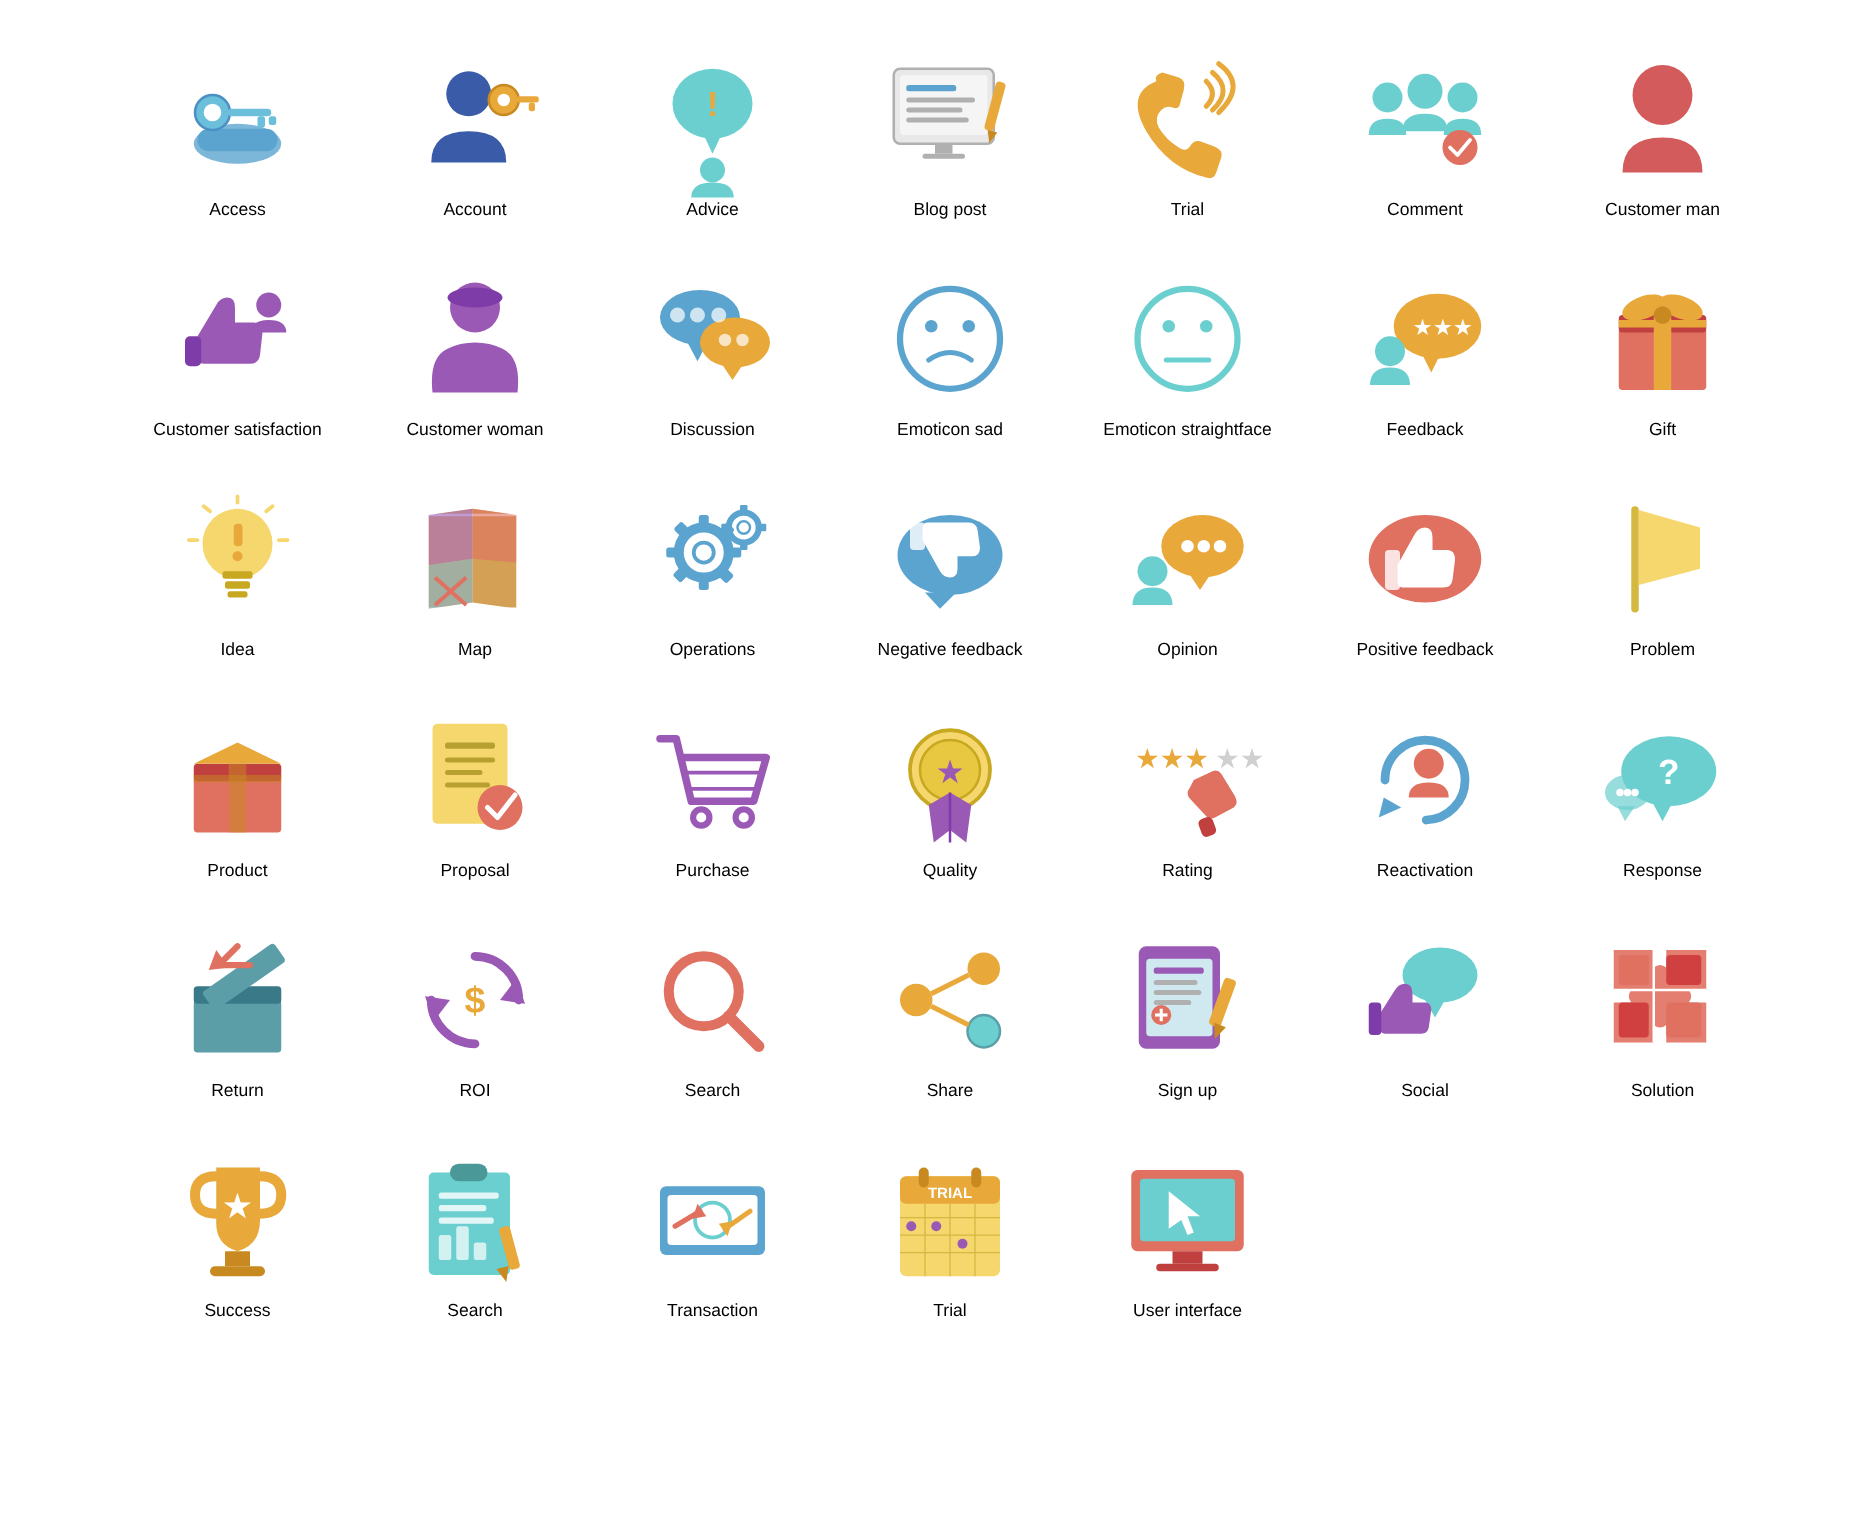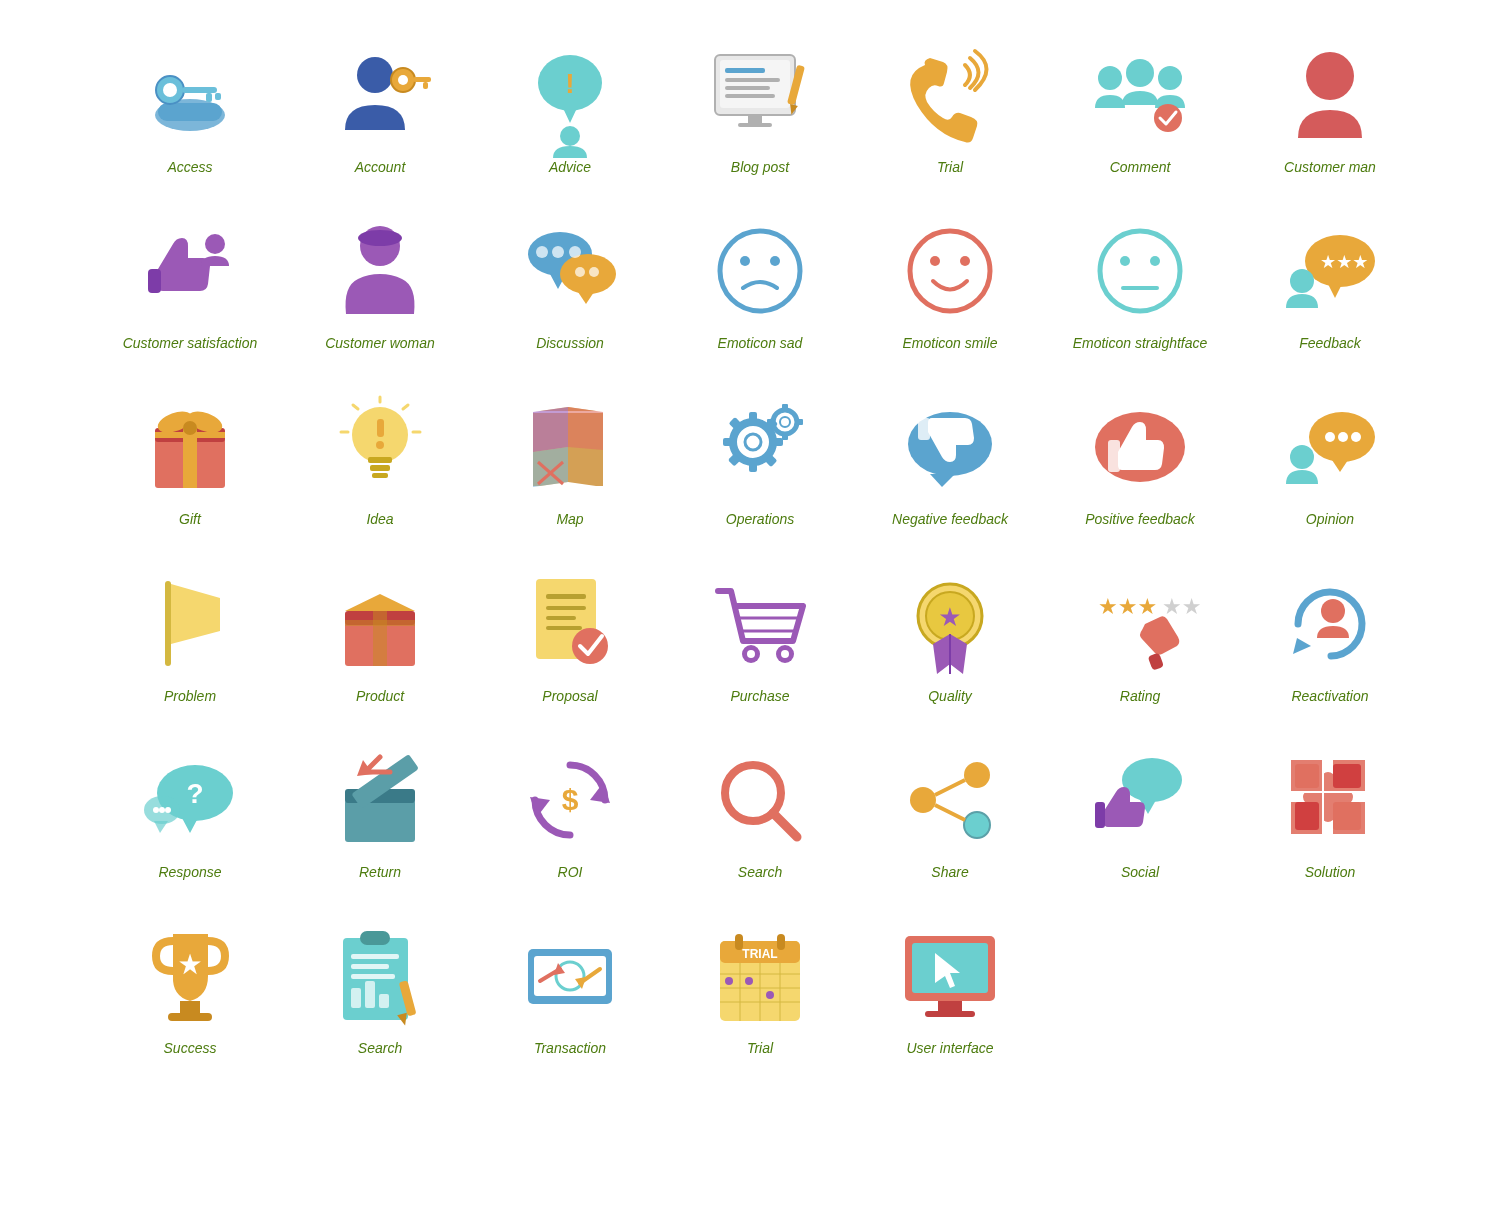--- a/index.html
+++ b/index.html
@@ -28,24 +28,23 @@
     }
     .icon-wrap {
       width: 110px;
       height: 110px;
       display: flex;
       align-items: center;
       justify-content: center;
     }
     .icon-label {
       font-size: 14px;
-      color: #4d7c0f;
+      color: #000000;
       line-height: 1.3;
       max-width: 140px;
-      font-style: italic;
     }
     svg { overflow: visible; }
   </style>
 </head>
 <body>
 
 <div class="grid">
 
   <div class="icon-item">
     <div class="icon-wrap">
@@ -211,31 +210,20 @@
       <svg width="90" height="90" viewBox="0 0 90 90">
         <circle cx="45" cy="45" r="40" fill="none" stroke="#5BA4CF" stroke-width="5"></circle>
         <circle cx="30" cy="35" r="5" fill="#5BA4CF"></circle>
         <circle cx="60" cy="35" r="5" fill="#5BA4CF"></circle>
         <path d="M28 62 Q45 50 62 62" fill="none" stroke="#5BA4CF" stroke-width="4" stroke-linecap="round"></path>
       </svg>
     </div>
     <span class="icon-label">Emoticon sad</span>
   </div>
 
-  <div class="icon-item">
-    <div class="icon-wrap">
-      <svg width="90" height="90" viewBox="0 0 90 90">
-        <circle cx="45" cy="45" r="40" fill="none" stroke="#E07060" stroke-width="5"></circle>
-        <circle cx="30" cy="35" r="5" fill="#E07060"></circle>
-        <circle cx="60" cy="35" r="5" fill="#E07060"></circle>
-        <path d="M28 55 Q45 72 62 55" fill="none" stroke="#E07060" stroke-width="4" stroke-linecap="round"></path>
-      </svg>
-    </div>
-    <span class="icon-label">Emoticon smile</span>
-  </div>
 
   <div class="icon-item">
     <div class="icon-wrap">
       <svg width="90" height="90" viewBox="0 0 90 90">
         <circle cx="45" cy="45" r="40" fill="none" stroke="#6BCFCF" stroke-width="5"></circle>
         <circle cx="30" cy="35" r="5" fill="#6BCFCF"></circle>
         <circle cx="60" cy="35" r="5" fill="#6BCFCF"></circle>
         <line x1="28" y1="62" x2="62" y2="62" stroke="#6BCFCF" stroke-width="4" stroke-linecap="round"></line>
       </svg>
     </div>
@@ -363,44 +351,44 @@
         <rect x="18" y="16" width="12" height="22" rx="3" fill="white" opacity="0.8"></rect>
       </svg>
     </div>
     <span class="icon-label">Negative feedback</span>
   </div>
 
   <div class="icon-item">
     <div class="icon-wrap">
       <svg width="100" height="90" viewBox="0 0 100 90">
 
-        <ellipse cx="50" cy="45" rx="45" ry="35" fill="#E07060"></ellipse>
-
-        <path d="M28 50 L42 25 Q45 20 50 20 Q56 20 56 28 L56 38 L68 38 Q74 38 74 46 L72 62 Q71 68 65 68 L32 68 Q28 68 28 63Z" fill="white"></path>
-        <rect x="18" y="38" width="12" height="32" rx="3" fill="white" opacity="0.8"></rect>
-      </svg>
-    </div>
-    <span class="icon-label">Positive feedback</span>
-  </div>
-
-  <div class="icon-item">
-    <div class="icon-wrap">
-      <svg width="100" height="90" viewBox="0 0 100 90">
-
         <ellipse cx="62" cy="35" rx="33" ry="25" fill="#E8A83A"></ellipse>
         <polygon points="52,58 60,70 68,58" fill="#E8A83A"></polygon>
         <circle cx="50" cy="35" r="5" fill="white"></circle>
         <circle cx="63" cy="35" r="5" fill="white"></circle>
         <circle cx="76" cy="35" r="5" fill="white"></circle>
 
         <circle cx="22" cy="55" r="12" fill="#6BCFCF"></circle>
         <path d="M6 82 Q6 68 22 68 Q38 68 38 82" fill="#6BCFCF"></path>
       </svg>
     </div>
     <span class="icon-label">Opinion</span>
+  </div>
+
+  <div class="icon-item">
+    <div class="icon-wrap">
+      <svg width="100" height="90" viewBox="0 0 100 90">
+
+        <ellipse cx="50" cy="45" rx="45" ry="35" fill="#E07060"></ellipse>
+
+        <path d="M28 50 L42 25 Q45 20 50 20 Q56 20 56 28 L56 38 L68 38 Q74 38 74 46 L72 62 Q71 68 65 68 L32 68 Q28 68 28 63Z" fill="white"></path>
+        <rect x="18" y="38" width="12" height="32" rx="3" fill="white" opacity="0.8"></rect>
+      </svg>
+    </div>
+    <span class="icon-label">Positive feedback</span>
   </div>
 
   <div class="icon-item">
     <div class="icon-wrap">
       <svg width="90" height="95" viewBox="0 0 90 95">
 
         <rect x="20" y="5" width="6" height="85" rx="3" fill="#D4B840"></rect>
         <path d="M26 8 L75 22 L75 55 L26 68Z" fill="#F5D76E"></path>
       </svg>
     </div>
@@ -568,20 +556,42 @@
         <circle cx="72" cy="20" r="13" fill="#E8A83A"></circle>
         <circle cx="18" cy="45" r="13" fill="#E8A83A"></circle>
         <circle cx="72" cy="70" r="13" fill="#6BCFCF" stroke="#5BA0A8" stroke-width="2"></circle>
         <line x1="30" y1="40" x2="60" y2="25" stroke="#E8A83A" stroke-width="4"></line>
         <line x1="30" y1="50" x2="60" y2="65" stroke="#E8A83A" stroke-width="4"></line>
       </svg>
     </div>
     <span class="icon-label">Share</span>
   </div>
 
+  <div class="icon-item">
+    <div class="icon-wrap">
+      <svg width="95" height="95" viewBox="0 0 95 95">
+
+        <rect x="8" y="5" width="65" height="82" rx="6" fill="#9B59B6"></rect>
+        <rect x="14" y="15" width="53" height="62" rx="3" fill="#D0E8F0"></rect>
+
+        <rect x="20" y="22" width="40" height="5" rx="2" fill="#9B59B6"></rect>
+        <rect x="20" y="32" width="35" height="4" rx="2" fill="#B0B0B0"></rect>
+        <rect x="20" y="40" width="38" height="4" rx="2" fill="#B0B0B0"></rect>
+        <rect x="20" y="48" width="30" height="4" rx="2" fill="#B0B0B0"></rect>
+
+        <circle cx="26" cy="60" r="8" fill="#E07060"></circle>
+        <line x1="26" y1="55" x2="26" y2="65" stroke="white" stroke-width="2.5"></line>
+        <line x1="21" y1="60" x2="31" y2="60" stroke="white" stroke-width="2.5"></line>
+
+        <rect x="70" y="30" width="10" height="40" rx="3" fill="#E8A83A" transform="rotate(20 75 50)"></rect>
+        <polygon points="68,68 78,68 73,80" fill="#C88A20" transform="rotate(20 73 68)"></polygon>
+      </svg>
+    </div>
+    <span class="icon-label">Sign up</span>
+  </div>
 
   <div class="icon-item">
     <div class="icon-wrap">
       <svg width="100" height="95" viewBox="0 0 100 95">
 
         <ellipse cx="62" cy="28" rx="30" ry="22" fill="#6BCFCF"></ellipse>
         <polygon points="50,48 58,62 66,48" fill="#6BCFCF"></polygon>
 
         <path d="M12 62 L26 40 Q29 35 34 35 Q40 35 40 43 L40 50 L50 50 Q55 50 55 56 L53 70 Q52 75 47 75 L18 75 Q14 75 14 70Z" fill="#9B59B6"></path>
         <rect x="5" y="50" width="10" height="26" rx="3" fill="#7D3CA8"></rect>

